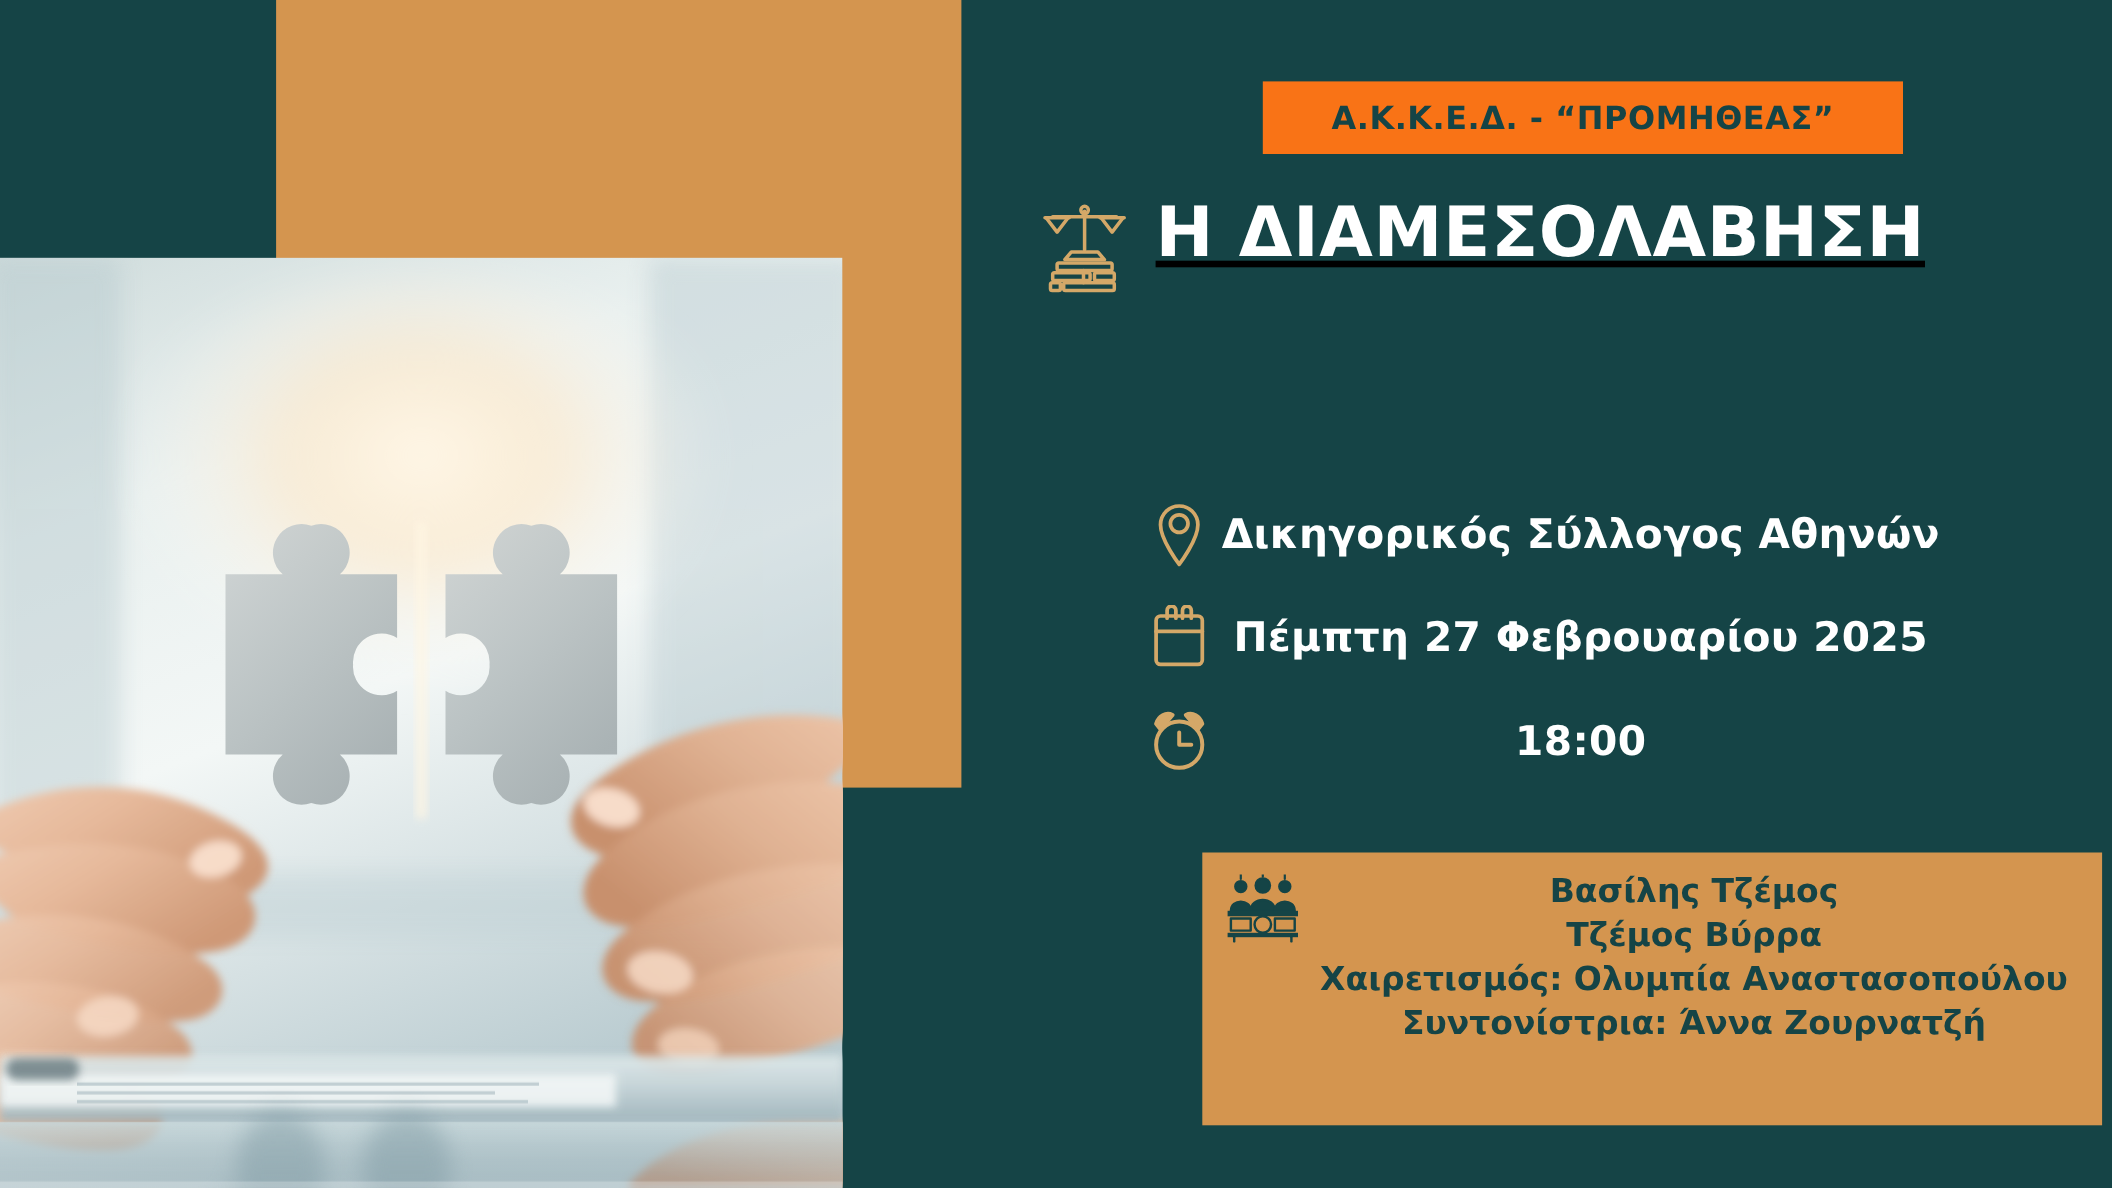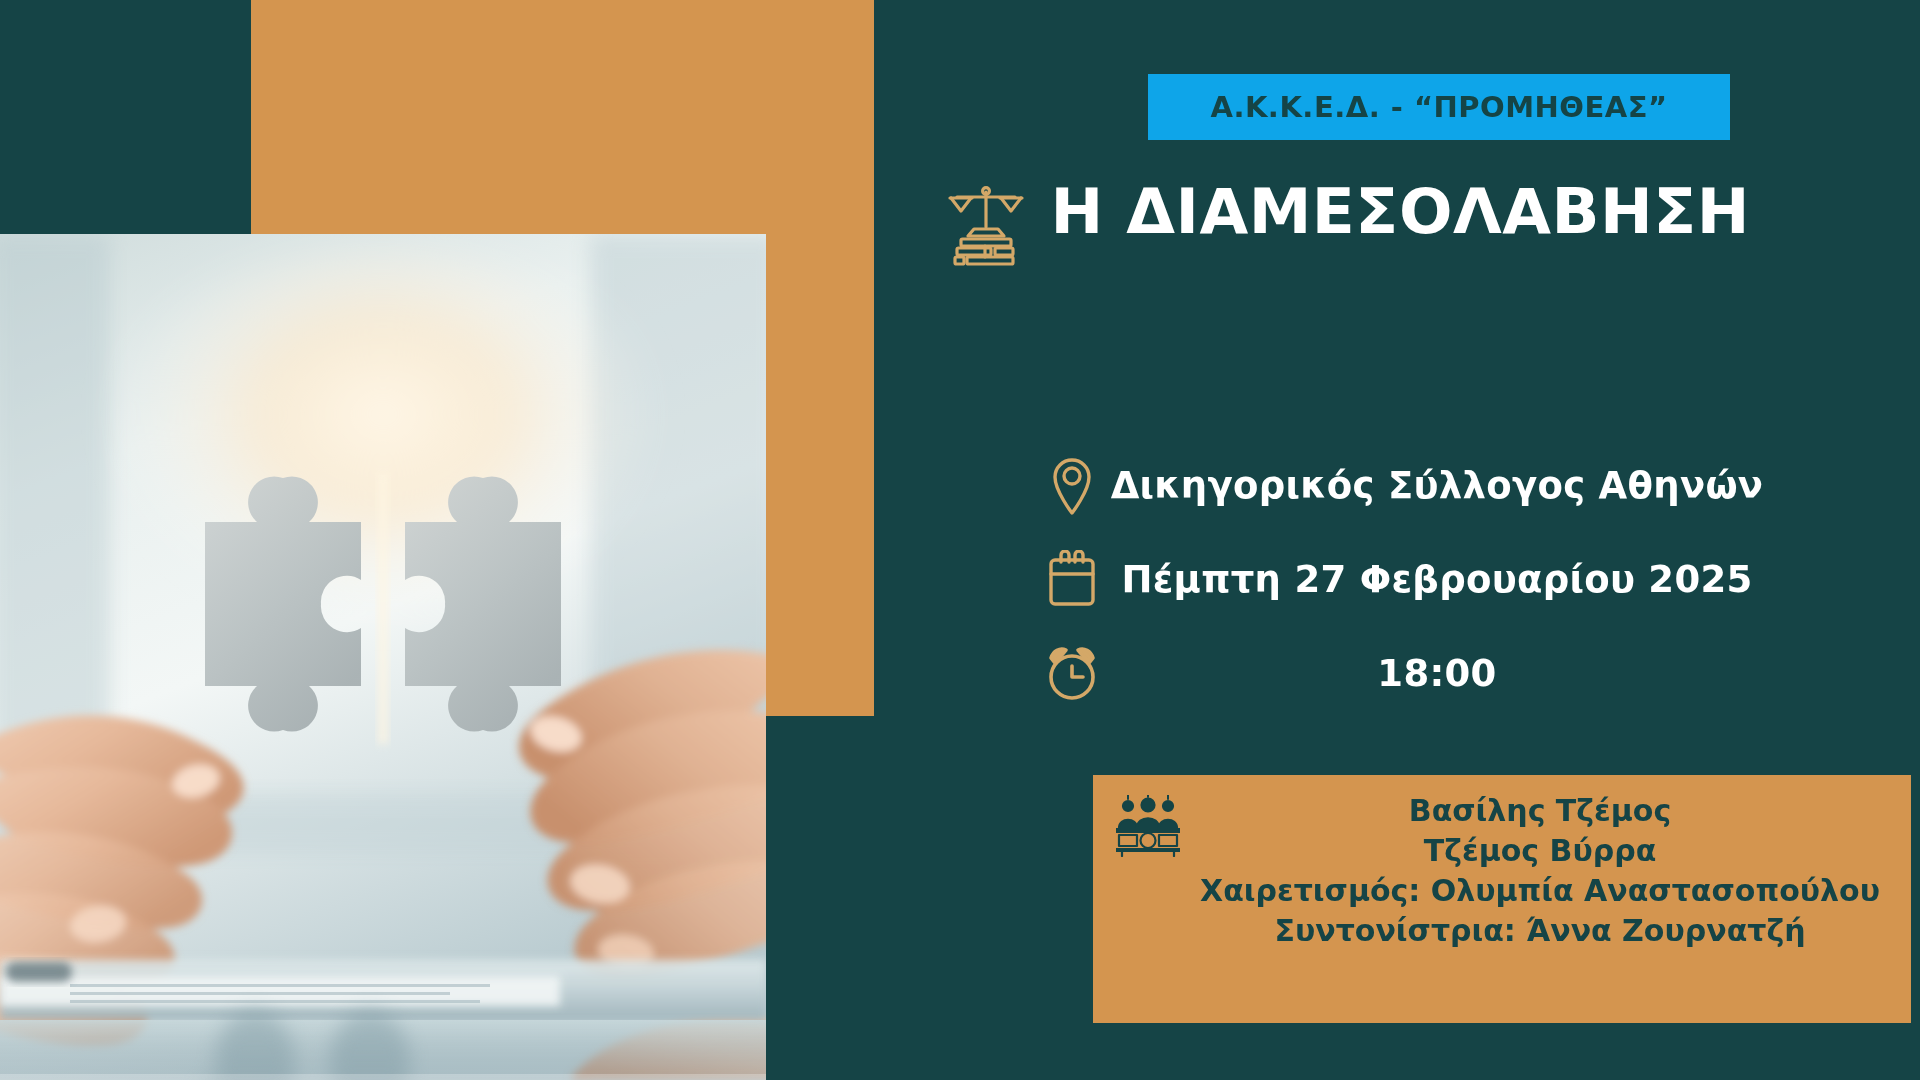--- a/index.html
+++ b/index.html
@@ -38,21 +38,21 @@
     overflow: hidden;
   }
   .photo-frame svg { display: block; width: 100%; height: 100%; }
 
   .org-badge {
     position: absolute;
     left: 1148px;
     top: 74px;
     width: 582px;
     height: 66px;
-    background: #0ea5e9;
+    background: #f97316;
     display: flex;
     align-items: center;
     justify-content: center;
   }
   .org-badge .org-text {
     color: #154446;
     font-size: 29px;
     font-weight: bold;
     letter-spacing: 0.5px;
     white-space: nowrap;
@@ -63,20 +63,21 @@
     position: absolute;
     left: 920px;
     top: 175px;
     width: 830px;
   }
   .title-row {
     display: flex;
     align-items: flex-start;
     justify-content: flex-end;
     gap: 26px;
+    text-decoration: underline;
   }
   .scales-icon {
     flex: 0 0 auto;
     width: 78px;
     height: 84px;
     margin-top: 8px;
   }
   .title-lines {
     text-align: right;
   }

